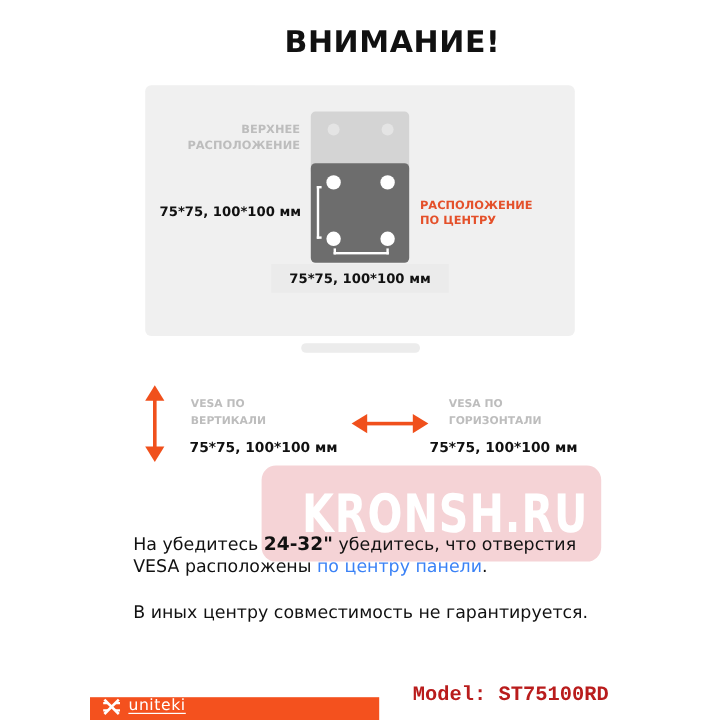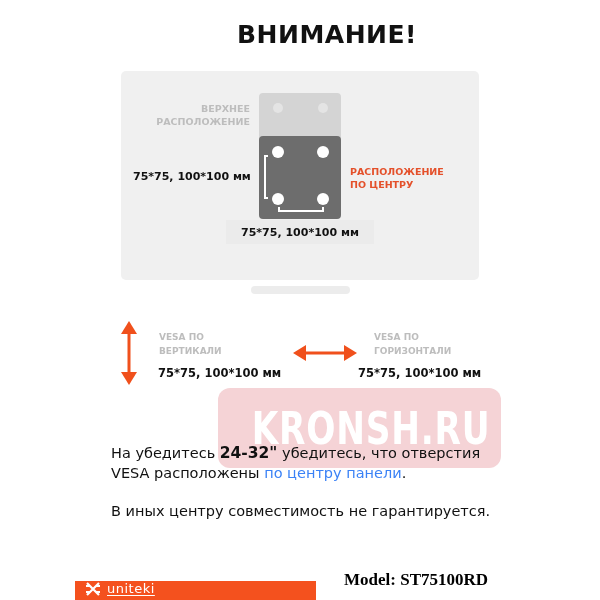--- a/index.html
+++ b/index.html
@@ -20,21 +20,21 @@
   .dim { font-weight: bold; font-size: 11px; color: #111; white-space: nowrap; }
   .dim-box { left: 226px; top: 220px; width: 148px; height: 24px; background: #ebebeb; display: flex; align-items: center; justify-content: center; }
   .vesa-label { color: #bdbdbd; font-weight: bold; font-size: 9px; line-height: 14px; }
   .watermark { left: 218px; top: 388px; width: 283px; height: 80px; background: #f5d3d6; border-radius: 12px; display: flex; align-items: center; justify-content: flex-start; }
   .watermark span { color: #ffffff; font-family: "DejaVu Sans", sans-serif; font-size: 44px; font-weight: bold; letter-spacing: 1px; transform: scaleX(0.78); }
   .para { left: 111px; font-size: 14.5px; color: #111; line-height: 20px; white-space: nowrap; }
   .para b { font-weight: bold; font-size: 15.5px; }
   .para .accent { color: #3b82f6; }
   .brand-bar { left: 75px; top: 564px; width: 241px; height: 52px; background: #f4511e; display: flex; padding-left: 10px; margin-top: 17px; }
   .brand-name { color: #fff; font-size: 13px; letter-spacing: 0.5px; margin-left: 6px; text-decoration: underline; text-underline-offset: 2px; }
-  .model { left: 344px; top: 570px; font-family: Liberation Serif, serif; font-weight: bold; font-size: 17px; color: #000000; }
+  .model { left: 344px; top: 570px; font-family: Liberation Mono, monospace; font-weight: bold; font-size: 17px; color: #b91c1c; }
 </style>
 </head>
 <body>
 
 <div class="abs title">ВНИМАНИЕ!</div>
 
 <div class="abs monitor"></div>
 <div class="abs stand"></div>
 
 <div class="abs plate-top"></div>

